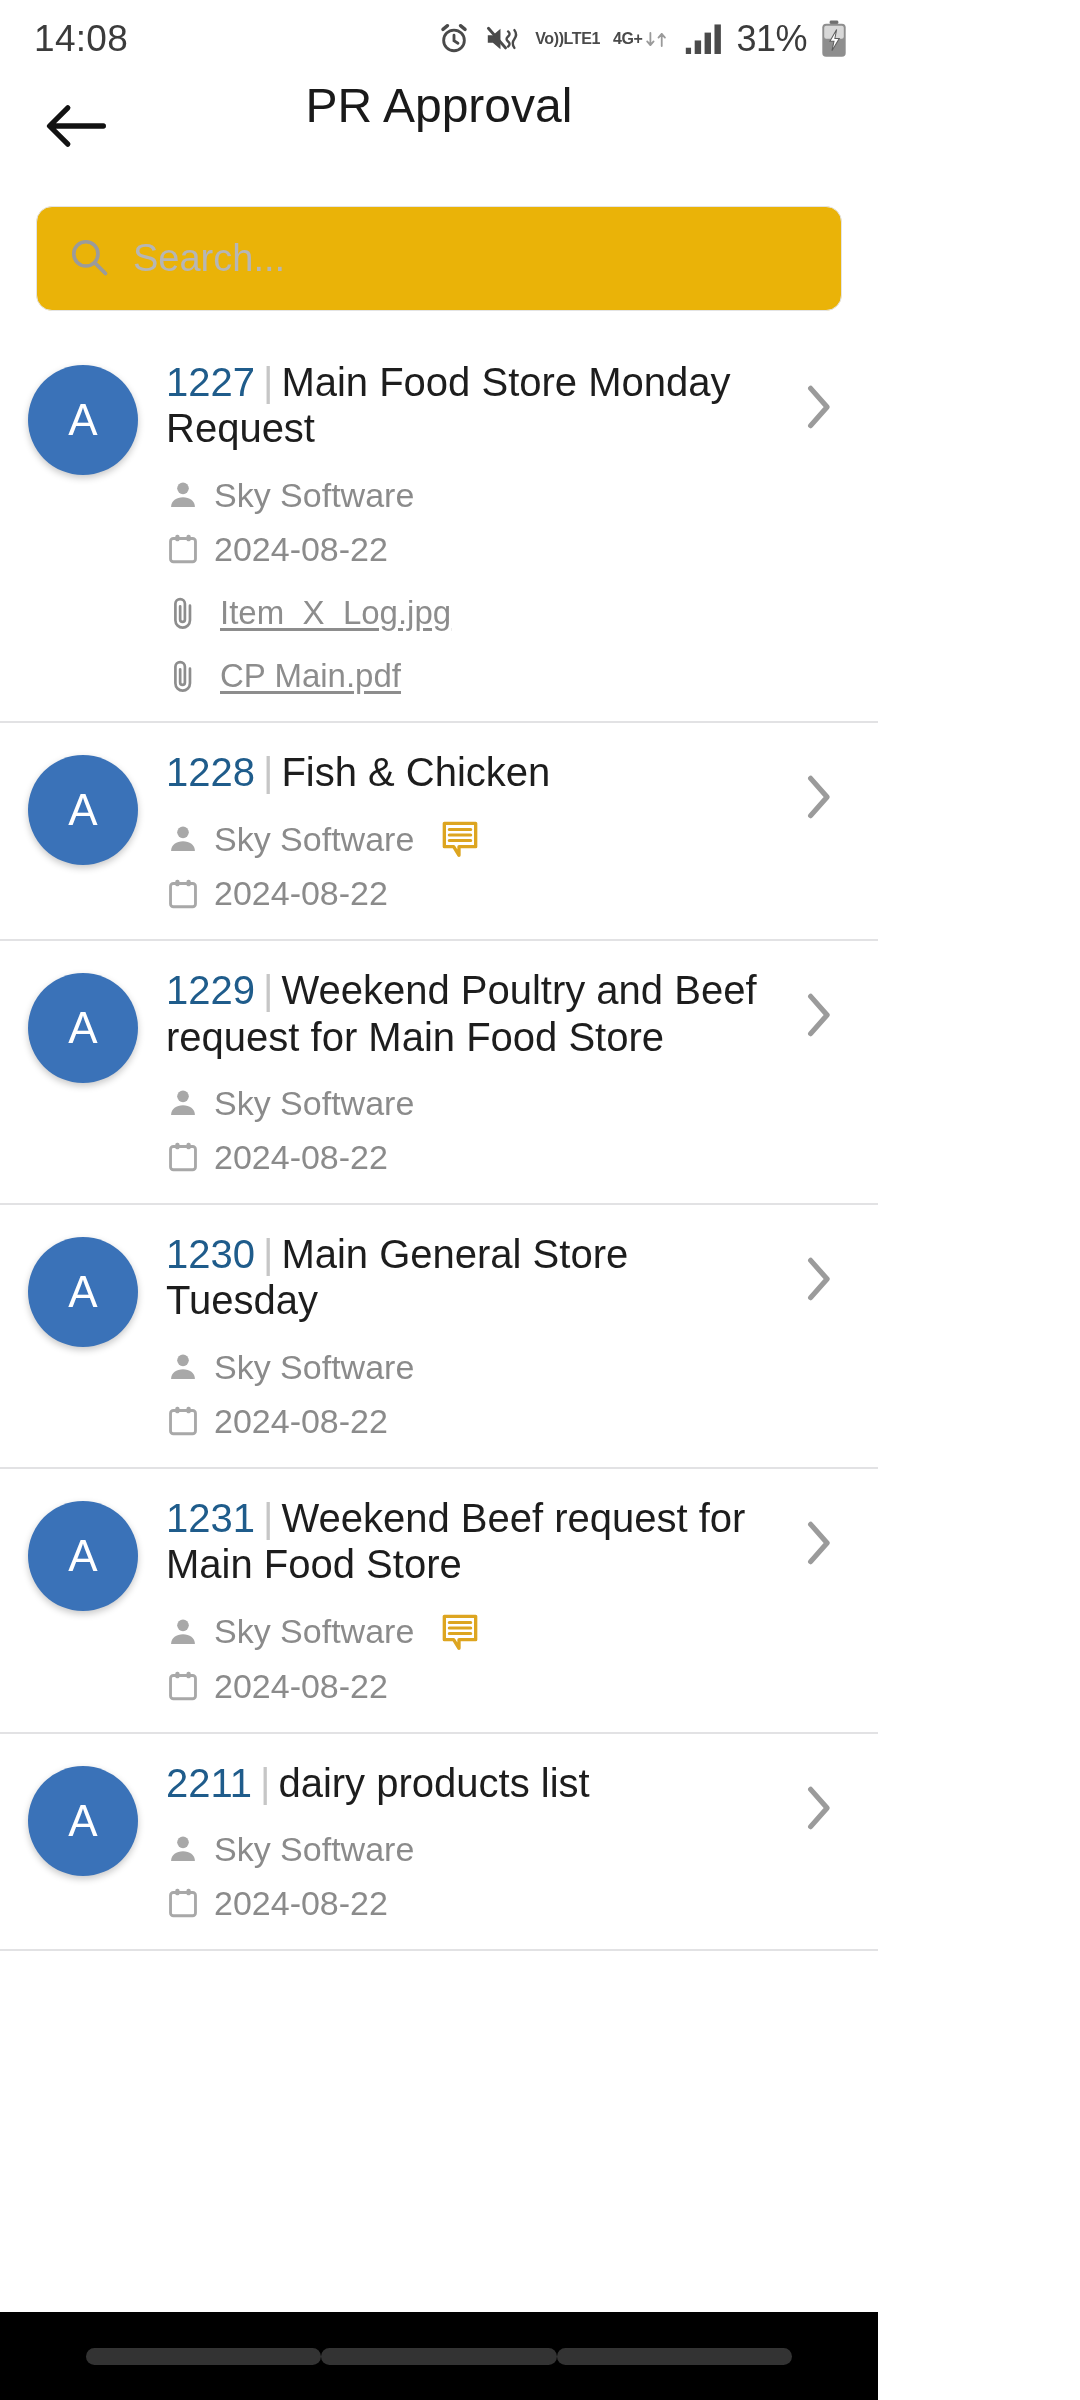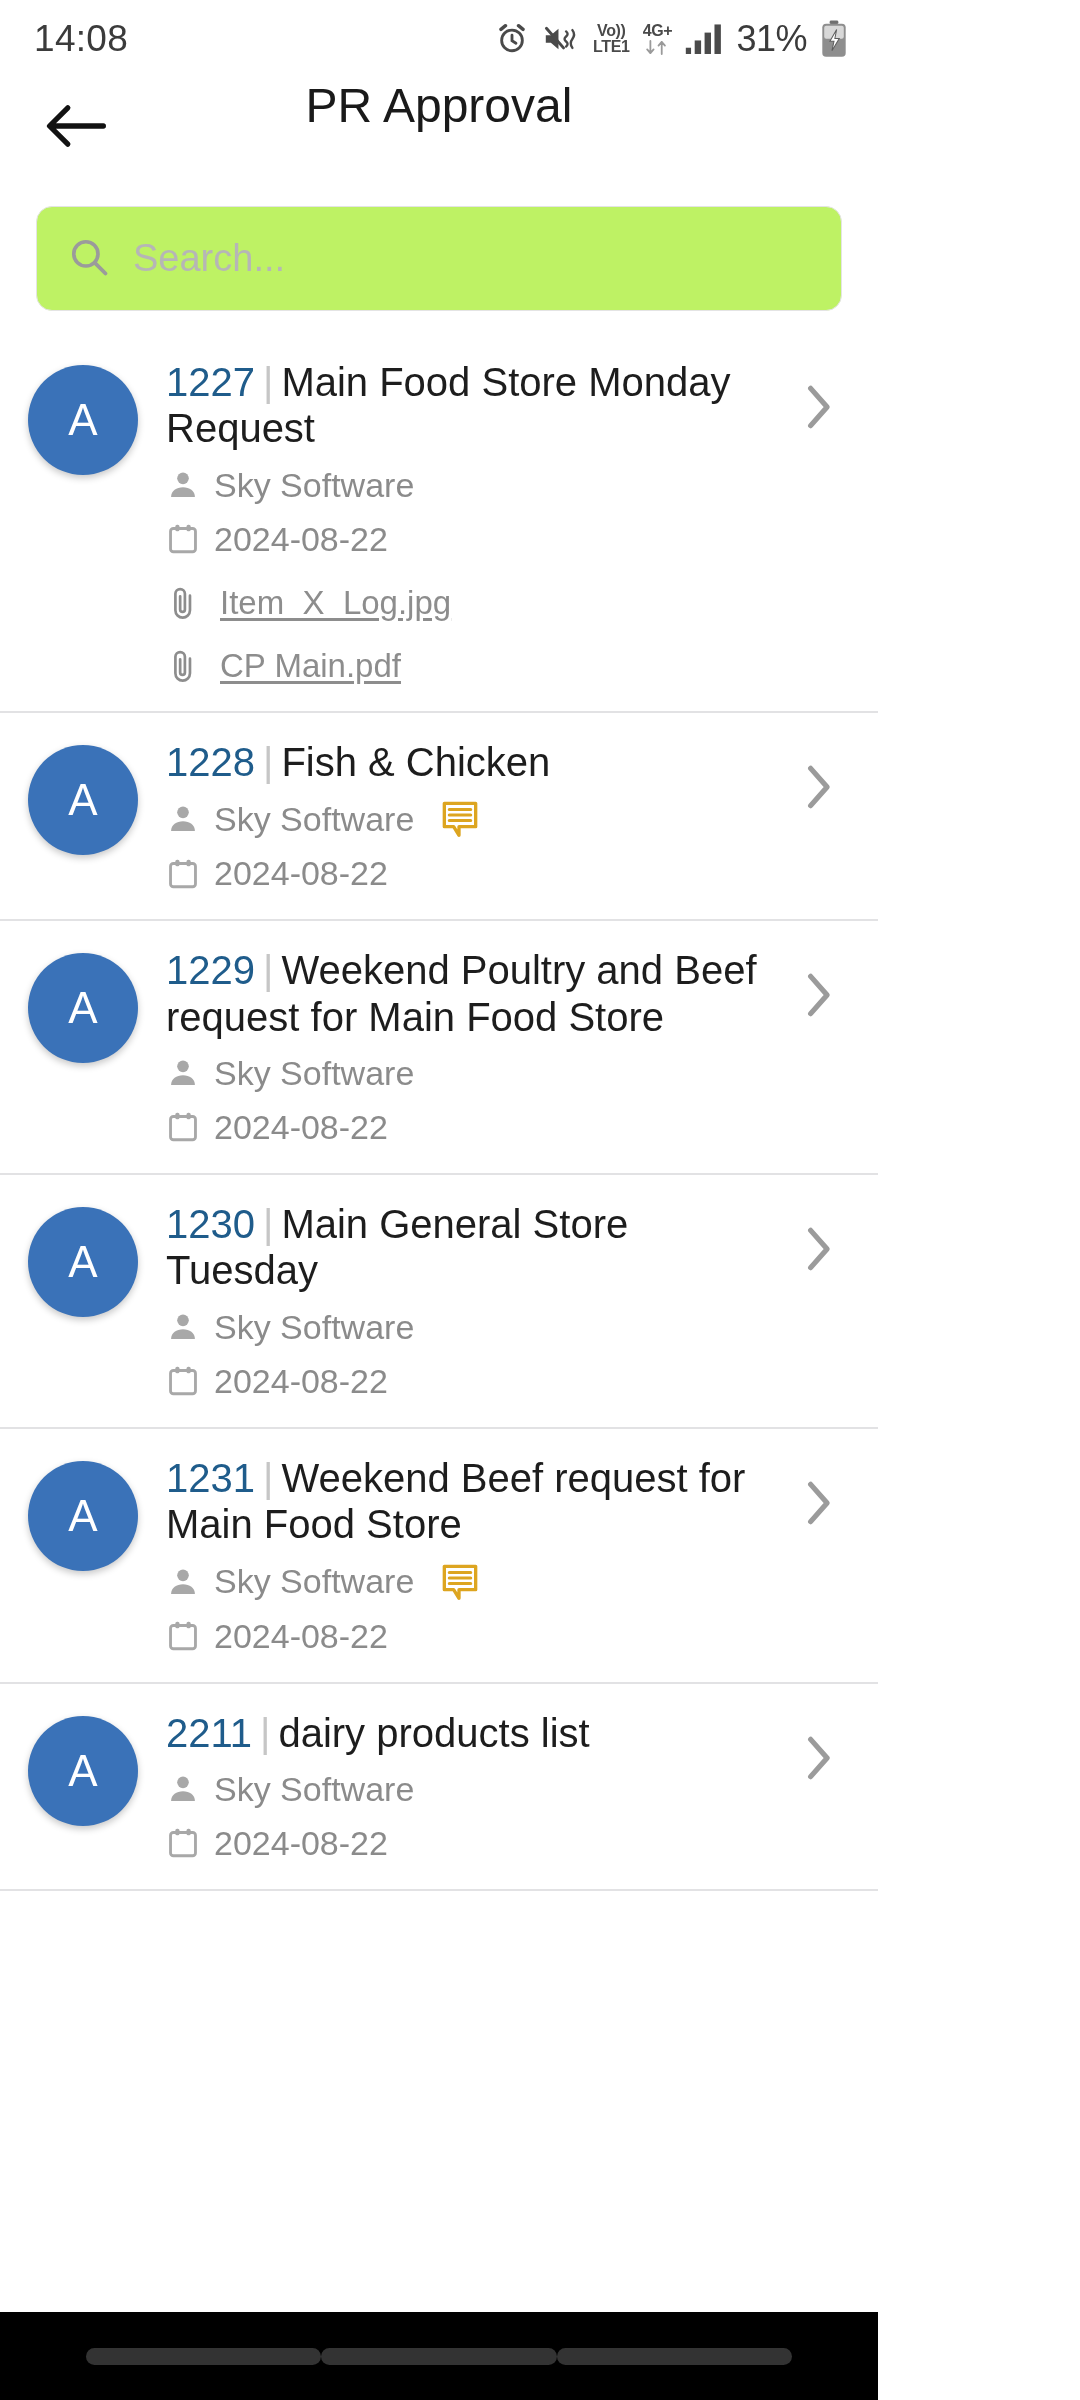--- a/index.html
+++ b/index.html
@@ -15,21 +15,21 @@
   .statusbar {
     height:78px; flex:0 0 78px;
     display:flex; align-items:center; justify-content:space-between;
     padding:0 30px 0 34px;
     background:#fff;
   }
   .status-time { font-size:37px; color:#3b3b3b; letter-spacing:.3px; }
   .status-right { display:flex; align-items:center; gap:13px; }
   .si { display:block; }
   .si svg { display:block; }
-  .net-stack { display:flex; flex-direction:column; align-items:center; line-height:1; }
+  .net-stack { display:flex; flex-direction:row; align-items:center; line-height:1; }
   .net-top { font-size:16px; font-weight:bold; color:#4a4a4a; letter-spacing:-.4px; }
   .net-bot { font-size:16px; font-weight:bold; color:#4a4a4a; letter-spacing:-.4px; }
   .dataarrows { display:flex; align-items:center; }
   .battery-text { font-size:36px; color:#3b3b3b; letter-spacing:-.5px; }
 
   
   .appbar {
     height:110px; flex:0 0 110px;
     display:flex; align-items:flex-start;
     position:relative;
@@ -43,21 +43,21 @@
   .page-title {
     position:absolute; left:0; right:0; text-align:center;
     font-size:48px; color:#1a1a1a; pointer-events:none;
   }
 
   
   .search-wrap { padding:18px 36px 22px 36px; flex:0 0 auto; background:#fff; }
   .search-box {
     height:105px; border:1.5px solid #e4e4e4; border-radius:16px;
     display:flex; align-items:center; gap:22px; padding:0 30px;
-    background:#bef264;
+    background:#eab308;
   }
   .search-input {
     border:none; outline:none; background:transparent;
     font-family:"Liberation Sans", sans-serif;
     font-size:38px; color:#555; width:100%;
   }
   .search-input::placeholder { color:#b6b6b6; }
 
   
   .list { flex:1 1 auto; overflow:hidden; background:#fff; }
@@ -75,21 +75,21 @@
     color:#fff; font-size:44px; font-weight:400;
     box-shadow:0 3px 7px rgba(0,0,0,.22);
     margin-top:6px;
   }
   .row-body { flex:1 1 auto; min-width:0; padding-left:28px; padding-right:10px; }
   .row-title { font-size:40px; line-height:1.16; color:#1d1d1d; }
   .row-id { color:#1f5c8b; font-weight:500;margin-top:24px; }
   .row-sep { color:#c6c6c6; padding:0 8px; font-weight:300; }
   .meta-line {
     display:flex; align-items:center; gap:14px;
-    margin-top:14px; font-size:34px; color:#8b8b8b;
+    margin-top:24px; font-size:34px; color:#8b8b8b;
   }
   .meta-line.date { margin-top:15px; }
   .meta-icon { flex:0 0 auto; display:flex; align-items:center; }
   .comment-icon { margin-left:12px; display:flex; align-items:center; }
   .attach-line {
     display:flex; gap:20px;
     margin-top:25px;
   }
   .attach-name {
     font-size:33px; color:#8d8d8d; text-decoration:underline;

